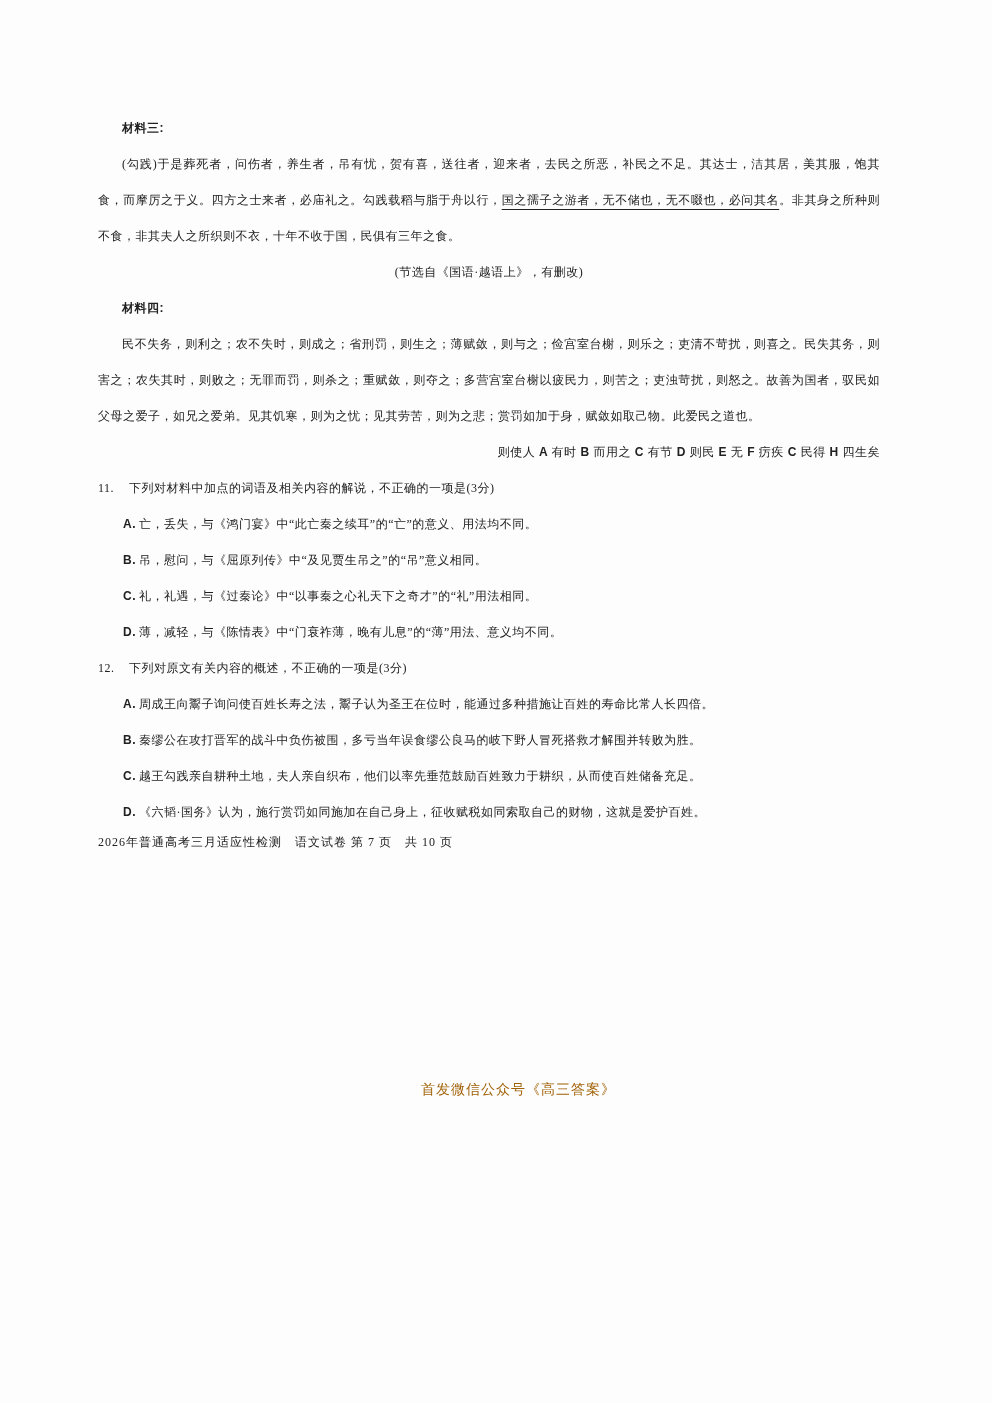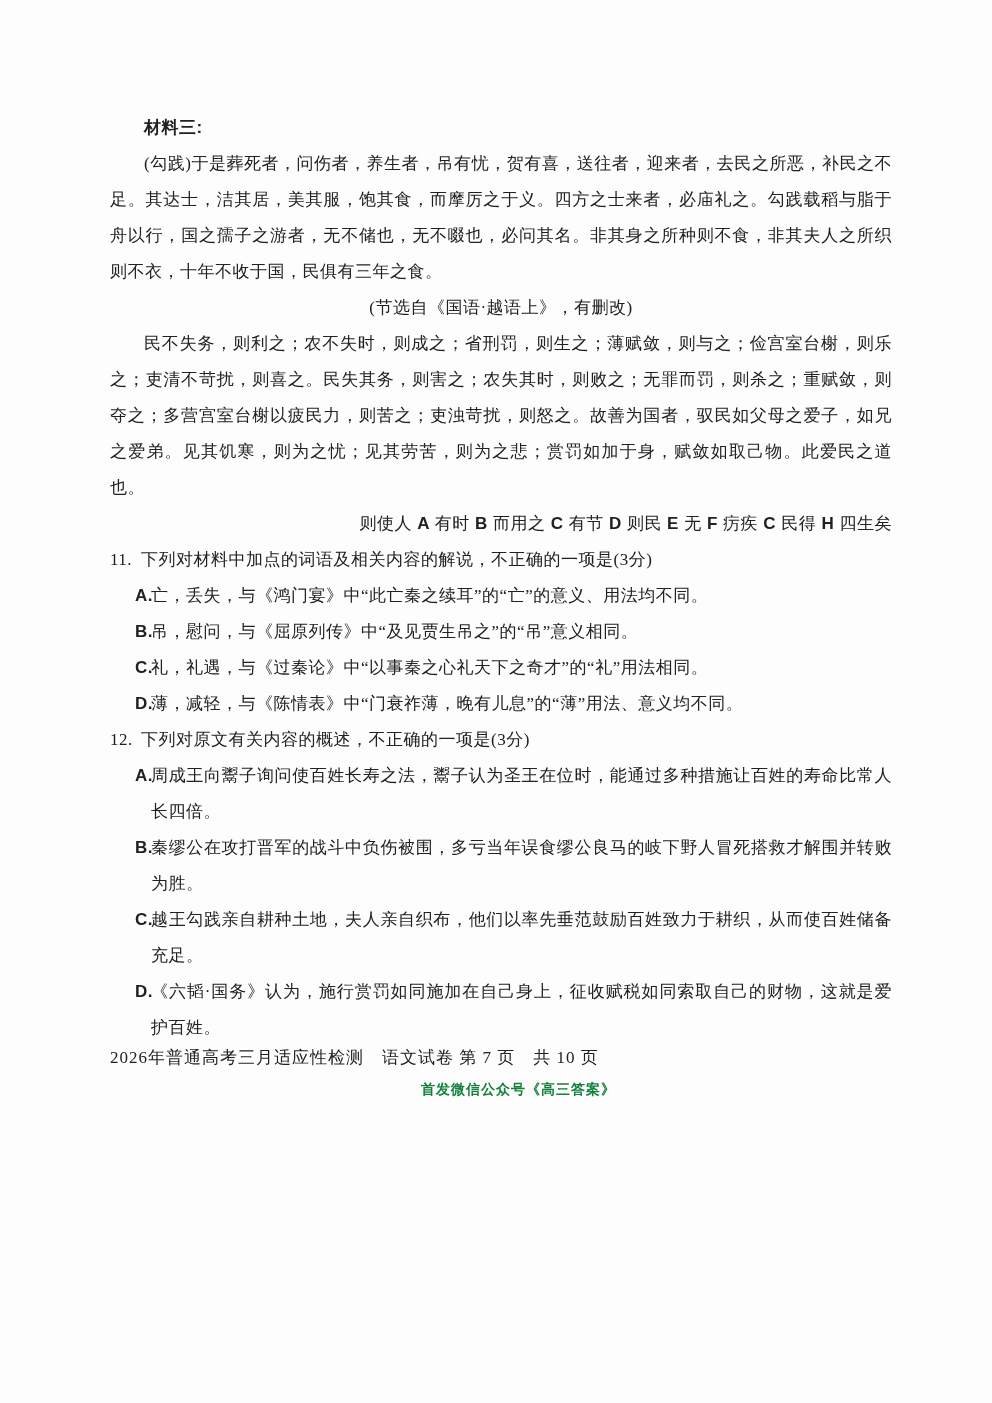--- a/index.html
+++ b/index.html
@@ -7,36 +7,36 @@
     position:relative;
     width:992px; height:1403px;
     background:#fdfdfd;
     font-family:"Liberation Serif","DejaVu Serif",serif;
     color:#212121;
     overflow:hidden;
     box-sizing:border-box;
   }
   .content {
     position:absolute;
-    left:110px; top:110px;
+    left:98px; top:110px;
     width:782px;
-    font-size:17px;
+    font-size:12px;
     line-height:36px;
     letter-spacing:0.5px;
     text-align:justify;
   }
   p { margin:0; }
   .mat-heading {
     font-family:"Liberation Sans","DejaVu Sans",sans-serif;
     font-weight:bold;
     text-indent:2em;
     text-align:left;
   }
   .para { text-indent:2em; }
-  .u { text-underline-offset:5px; }
+  .u { text-decoration:underline; text-underline-offset:5px; }
   .cite { text-align:center; }
   .q { position:relative; padding-left:31px; }
   .q-num { position:absolute; left:0; top:0; }
   .answer-line { margin-left:31px; text-align:right; }
   .answer-line b {
     font-family:"Liberation Sans","DejaVu Sans",sans-serif;
     font-weight:bold;
   }
   .opt { position:relative; padding-left:41px; }
   .opt-letter {
@@ -62,20 +62,21 @@
 
 <div class="page" style="color: rgb(33, 33, 33); background: rgb(253, 253, 253);">
   <div class="content">
 
     <p class="mat-heading">材料三:</p>
 
     <p class="para"><span>(勾践)于是葬死者，问伤者，养生者，吊有忧，贺有喜，送往者，迎来者，去民之所恶，补民之不足。其达士，洁其居，美其服，饱其食，而摩厉之于义。四方之士来者，必庙礼之。勾践载稻与脂于舟以行，</span><span class="u">国之孺子之游者，无不储也，无不啜也，必问其名</span><span>。非其身之所种则不食，非其夫人之所织则不衣，十年不收于国，民俱有三年之食。</span></p>
 
     <p class="cite">(节选自《国语·越语上》，有删改)</p>
 
+    <p class="mat-heading">材料四:</p>
 
     <p class="para">民不失务，则利之；农不失时，则成之；省刑罚，则生之；薄赋敛，则与之；俭宫室台榭，则乐之；吏清不苛扰，则喜之。民失其务，则害之；农失其时，则败之；无罪而罚，则杀之；重赋敛，则夺之；多营宫室台榭以疲民力，则苦之；吏浊苛扰，则怒之。故善为国者，驭民如父母之爱子，如兄之爱弟。见其饥寒，则为之忧；见其劳苦，则为之悲；赏罚如加于身，赋敛如取己物。此爱民之道也。</p>
 
 
 
     <p class="answer-line"><span>则使人</span><b> A </b><span>有时</span><b> B </b><span>而用之</span><b> C </b><span>有节</span><b> D </b><span>则民</span><b> E </b><span>无</span><b> F </b><span>疠疾</span><b> C </b><span>民得</span><b> H </b><span>四生矣</span></p>
 
     <div class="q">
       <span class="q-num">11.</span>
       <p>下列对材料中加点的词语及相关内容的解说，不正确的一项是(3分)</p>
@@ -116,14 +117,14 @@
       <p>越王勾践亲自耕种土地，夫人亲自织布，他们以率先垂范鼓励百姓致力于耕织，从而使百姓储备充足。</p>
     </div>
     <div class="opt">
       <span class="opt-letter">D.</span>
       <p>《六韬·国务》认为，施行赏罚如同施加在自己身上，征收赋税如同索取自己的财物，这就是爱护百姓。</p>
     </div>
 
     <p class="footer">2026年普通高考三月适应性检测　语文试卷 第 7 页　共 10 页</p>
   </div>
 
-  <div class="watermark" style="color: #15803d; font-weight: bold;">首发微信公众号《高三答案》</div>
+  <div class="watermark" style="color: #a16207;">首发微信公众号《高三答案》</div>
 </div>
 
 </body></html>

